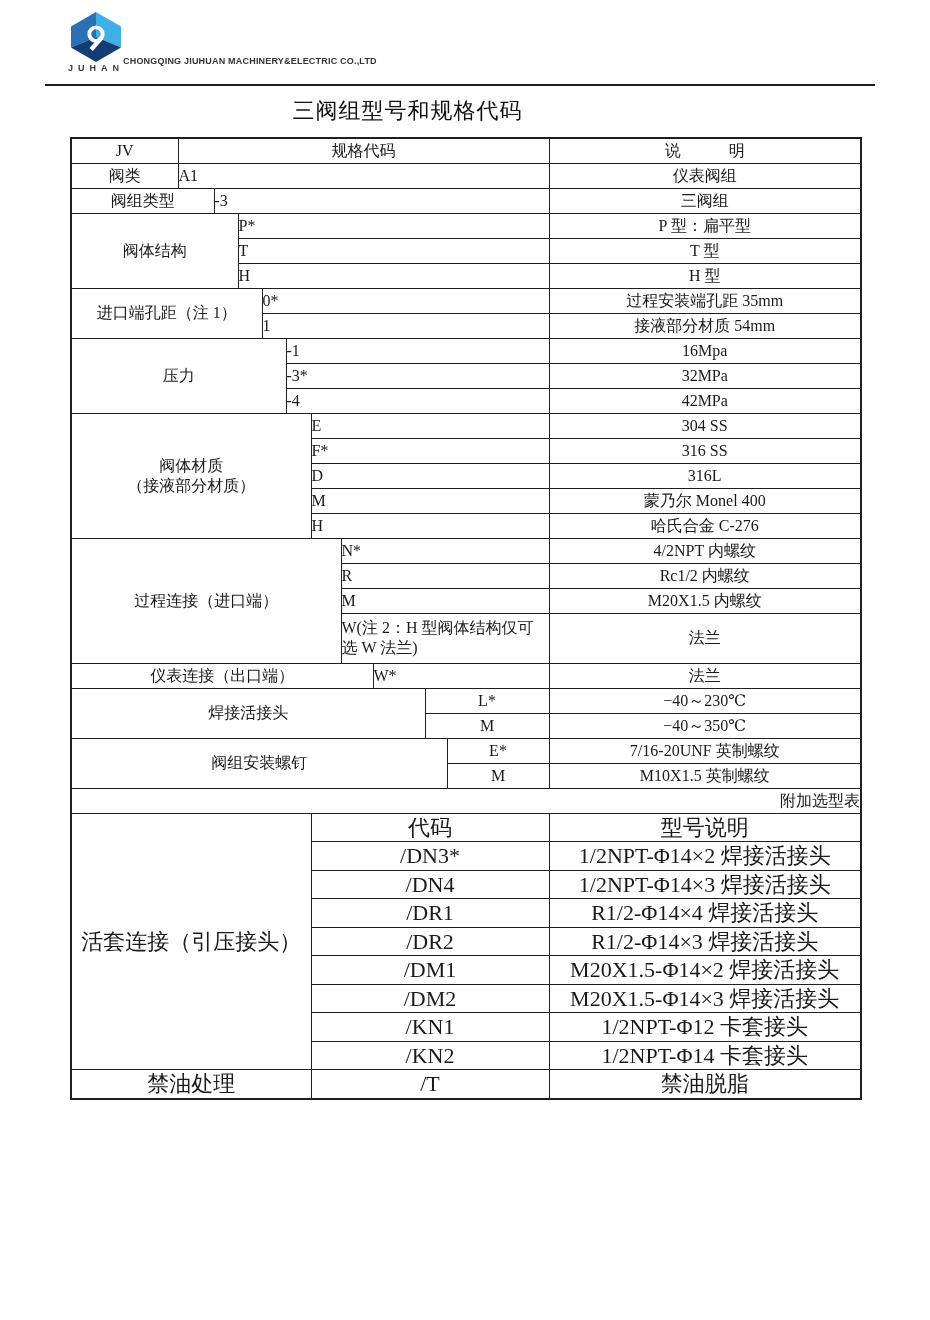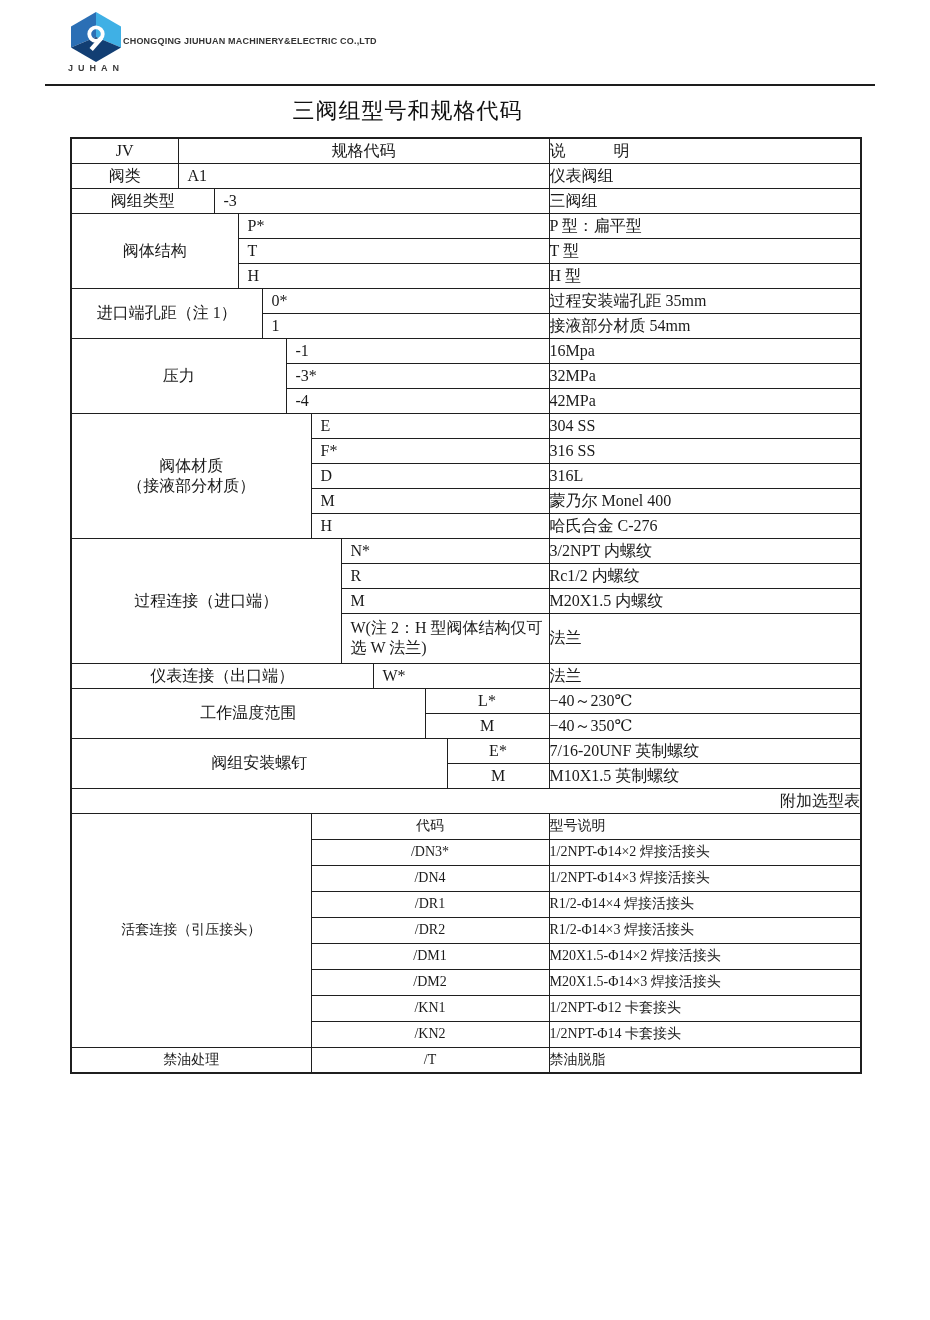--- a/index.html
+++ b/index.html
@@ -6,43 +6,43 @@
   #page{position:relative;width:930px;height:1320px;background:#ffffff;overflow:hidden;
         font-family:"Liberation Serif","DejaVu Serif",serif;color:#1a1a1a;}
 
   
   #logo-wrap{position:absolute;left:56px;top:12px;width:80px;text-align:center;}
   #logo-icon{display:block;margin:0 auto;}
   #logo-text{display:block;margin-top:1px;font-family:"Liberation Sans",sans-serif;
              font-size:9px;font-weight:bold;letter-spacing:5px;color:#3c3c3c;}
   #company-cn{position:absolute;left:122px;top:17px;font-size:25px;font-weight:bold;color:#222;
               letter-spacing:2px;}
-  #company-en{position:absolute;left:123px;top:36px;font-family:"Liberation Sans",sans-serif;
+  #company-en{position:absolute;left:123px;top:56px;font-family:"Liberation Sans",sans-serif;
               font-size:9px;font-weight:bold;letter-spacing:.2px;color:#333;}
   #header-rule{position:absolute;left:45px;top:84px;width:830px;height:2px;background:#1d1d1d;}
 
   
   #doc-title{position:absolute;left:0;top:96px;width:815px;text-align:center;
              font-size:22px;letter-spacing:1px;color:#111;}
 
   
   #spec-table{position:absolute;left:70px;top:137px;}
   table{border-collapse:collapse;table-layout:fixed;width:790px;}
   td{border:1px solid #1f1f1f;padding:0;font-size:16px;line-height:1.25;
      overflow:hidden;}
   tr{height:25px;}
   tr.tall{height:50px;}
   tr.bottom{height:26px;}
   td.label{text-align:center;vertical-align:middle;white-space:pre-line;}
   td.code{vertical-align:middle;}
-  td.code.left{text-align:left;padding-left:9px;}
+  td.code.left{text-align:left;padding-left:0;}
   td.code.center{text-align:center;}
-  td.desc{vertical-align:middle;}
+  td.desc{text-align:center;vertical-align:middle;}
   td.band{text-align:right;vertical-align:middle;font-size:16px;}
-  tr.bottom td{font-size:14px;}
+  tr.bottom td{font-size:22px;}
   table{border:2px solid #1f1f1f;}
 </style>
 <title>三阀组型号和规格代码</title></head>
 <body>
 
 <div id="page">
 
   <div id="logo-wrap">
     <svg id="logo-icon" width="58" height="50" viewBox="0 0 60 52">
       <polygon points="30,0 4,15 4,37 30,26" fill="#2B6FB5"></polygon>
@@ -144,41 +144,41 @@
             <td class="code left" colspan="5">M</td>
             <td class="desc">蒙乃尔 Monel 400</td>
           </tr>
           <tr>
             <td class="code left" colspan="5">H</td>
             <td class="desc">哈氏合金 C-276</td>
           </tr>
           <tr>
             <td class="label" colspan="7" rowspan="4">过程连接（进口端）</td>
             <td class="code left" colspan="4">N*</td>
-            <td class="desc">3/2NPT 内螺纹</td>
+            <td class="desc">4/2NPT 内螺纹</td>
           </tr>
           <tr>
             <td class="code left" colspan="4">R</td>
             <td class="desc">Rc1/2 内螺纹</td>
           </tr>
           <tr>
             <td class="code left" colspan="4">M</td>
             <td class="desc">M20X1.5 内螺纹</td>
           </tr>
           <tr class="tall">
             <td class="code left" colspan="4">W(注 2：H 型阀体结构仅可选 W 法兰)</td>
             <td class="desc">法兰</td>
           </tr>
           <tr>
             <td class="label" colspan="8" rowspan="1">仪表连接（出口端）</td>
             <td class="code left" colspan="3">W*</td>
             <td class="desc">法兰</td>
           </tr>
           <tr>
-            <td class="label" colspan="9" rowspan="2">工作温度范围</td>
+            <td class="label" colspan="9" rowspan="2">焊接活接头</td>
             <td class="code center" colspan="2">L*</td>
             <td class="desc">−40～230℃</td>
           </tr>
           <tr>
             <td class="code center" colspan="2">M</td>
             <td class="desc">−40～350℃</td>
           </tr>
           <tr>
             <td class="label" colspan="10" rowspan="2">阀组安装螺钉</td>
             <td class="code center" colspan="1">E*</td>

